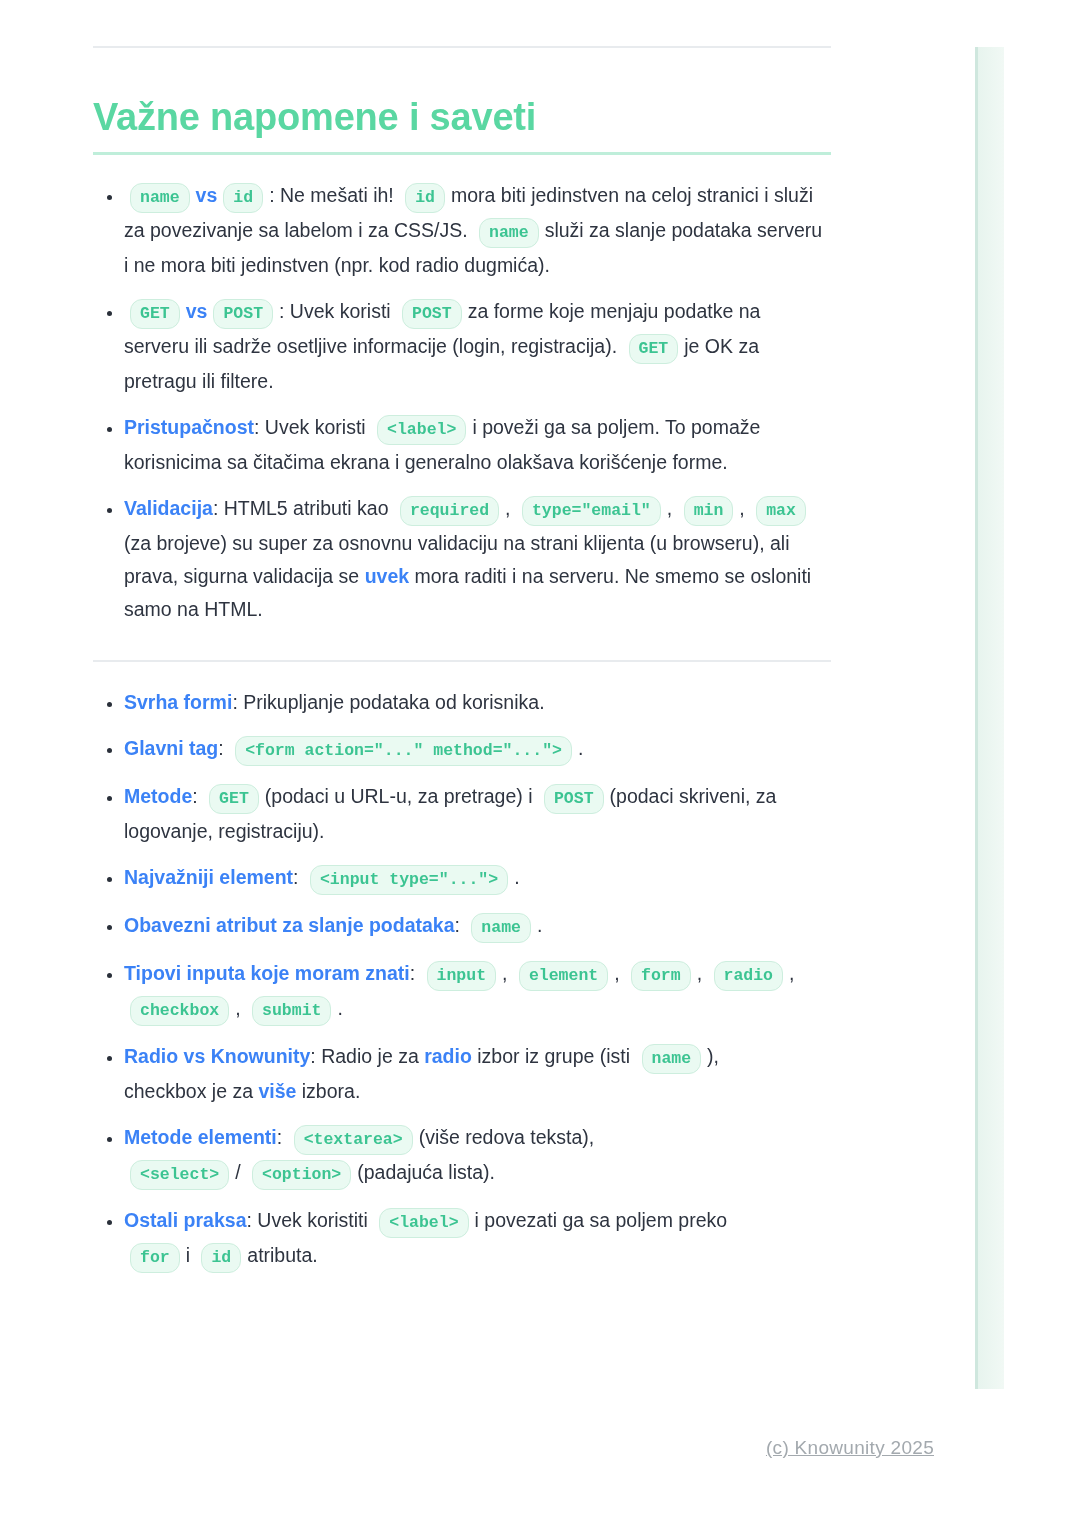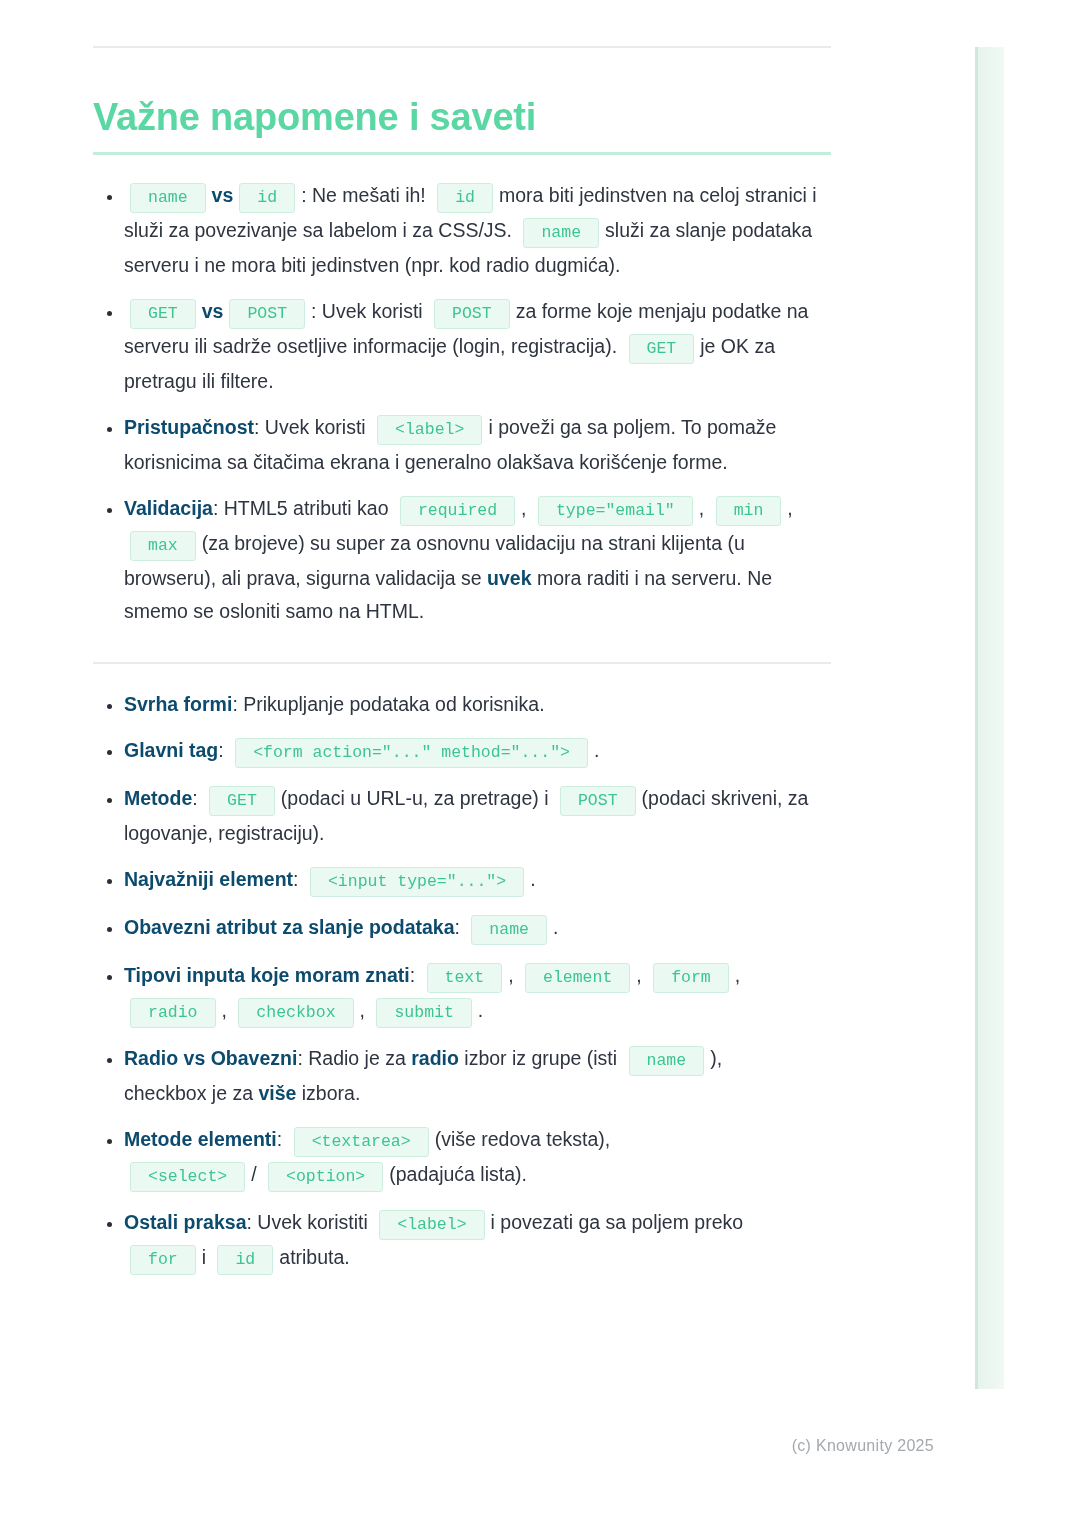--- a/index.html
+++ b/index.html
@@ -59,42 +59,44 @@
   ul.notes li{
     margin:0 0 13px 0;
     padding-right:8px;
     font-size:19.5px;
     line-height:33px;
   }
   ul.notes li::marker{
     color:#2a303a;
     font-size:18px;
   }
-  ul.notes b{color:#0c4a6e;}
+  ul.notes b{color:#3b82f6;}
   .chip{
     display:inline-block;
     font-family:"Liberation Mono","DejaVu Sans Mono",monospace;
     font-size:16.5px;
     line-height:20px;
     color:var(--chip-text);
     background:var(--chip-bg);
     border:1px solid var(--chip-border);
-    border-radius:3px;
-    padding:4px 17px;
+    border-radius:12px;
+    padding:4px 9px;
     margin:1px 6px;
     white-space:nowrap;
     vertical-align:baseline;
+    font-weight:bold;
   }
   .footer{
     position:absolute;
     top:1437px;
     right:70px;
-    font-size:16px;
+    font-size:19px;
     letter-spacing:0.3px;
     color:var(--footer-text);
+    text-decoration:underline;
   }
 </style>
 </head>
 <body>
 
 <div class="page">
   <div class="edge-strip"></div>
   <main class="content" id="content">
       <section>
         <hr class="rule">
@@ -107,21 +109,21 @@
         </ul>
       </section>
       <section>
         <hr class="rule">
         <ul class="notes">
           <li><b>Svrha formi</b>: Prikupljanje podataka od korisnika. </li>
           <li><b>Glavni tag</b>: <span class="chip">&lt;form action="..." method="..."&gt;</span>. </li>
           <li><b>Metode</b>: <span class="chip">GET</span>(podaci u URL-u, za pretrage) i <span class="chip">POST</span>(podaci skriveni, za logovanje, registraciju). </li>
           <li><b>Najvažniji element</b>: <span class="chip">&lt;input type="..."&gt;</span>. </li>
           <li><b>Obavezni atribut za slanje podataka</b>: <span class="chip">name</span>. </li>
-          <li><b>Tipovi inputa koje moram znati</b>: <span class="chip">text</span>, <span class="chip">element</span>, <span class="chip">form</span>, <span class="chip">radio</span>, <span class="chip">checkbox</span>, <span class="chip">submit</span>. </li>
-          <li><b>Radio vs Obavezni</b>: Radio je za  <b>radio</b> izbor iz grupe (isti <span class="chip">name</span>), <br>checkbox je za  <b>više</b> izbora. </li>
+          <li><b>Tipovi inputa koje moram znati</b>: <span class="chip">input</span>, <span class="chip">element</span>, <span class="chip">form</span>, <span class="chip">radio</span>, <span class="chip">checkbox</span>, <span class="chip">submit</span>. </li>
+          <li><b>Radio vs Knowunity</b>: Radio je za  <b>radio</b> izbor iz grupe (isti <span class="chip">name</span>), <br>checkbox je za  <b>više</b> izbora. </li>
           <li><b>Metode elementi</b>: <span class="chip">&lt;textarea&gt;</span>(više redova teksta), <br><span class="chip">&lt;select&gt;</span>/ <span class="chip">&lt;option&gt;</span>(padajuća lista). </li>
           <li><b>Ostali praksa</b>: Uvek koristiti <span class="chip">&lt;label&gt;</span>i povezati ga sa poljem preko <br><span class="chip">for</span>i <span class="chip">id</span>atributa. </li>
         </ul>
       </section>
     </main>
   <div class="footer">(c) Knowunity 2025</div>
 </div>
 
 </body></html>

